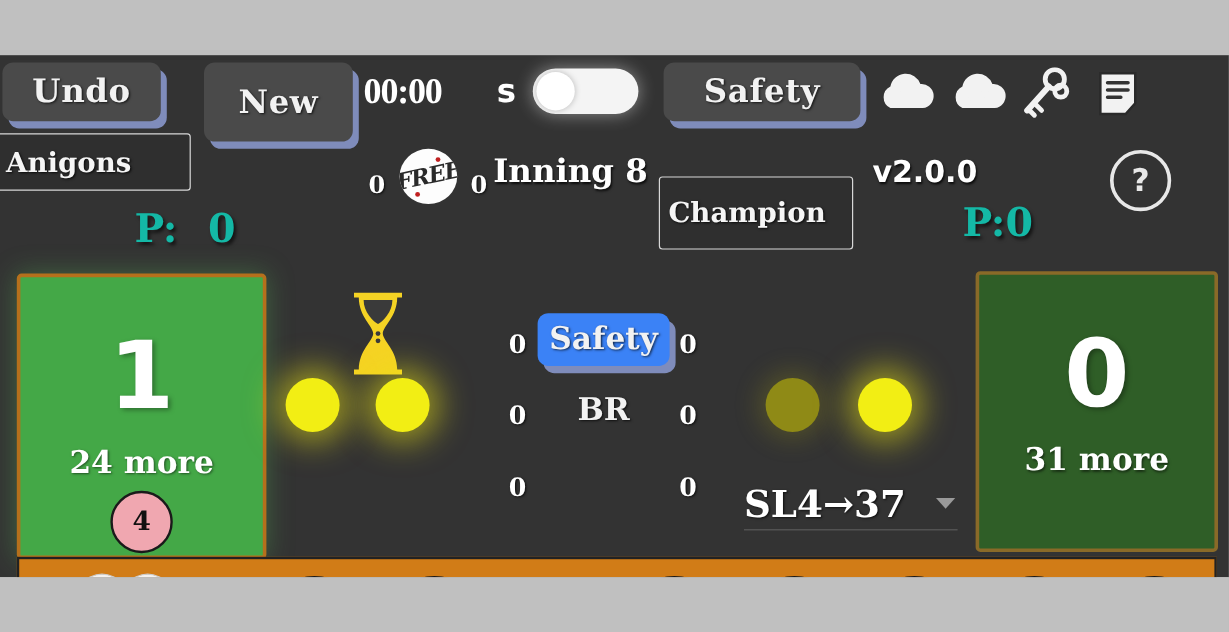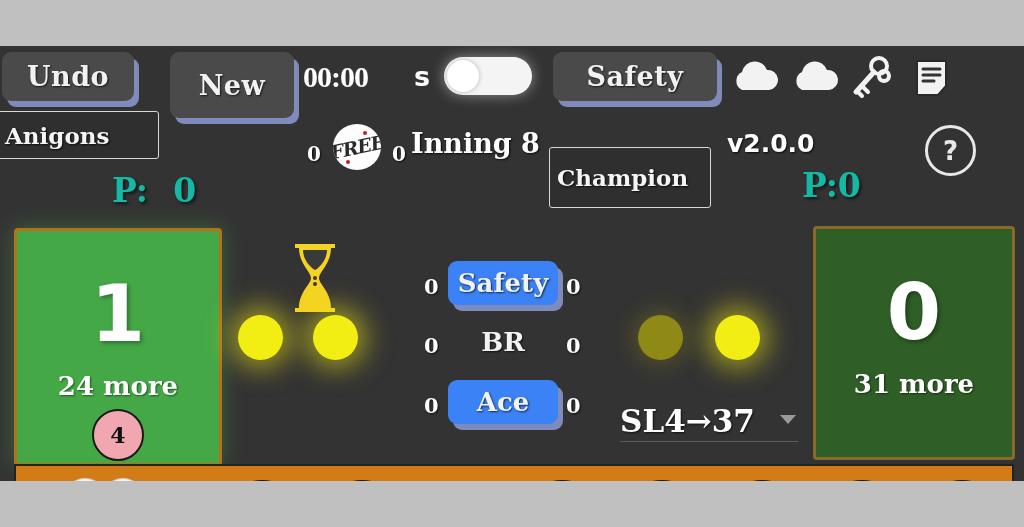--- a/index.html
+++ b/index.html
@@ -309,21 +309,20 @@
     <div class="ctr-mid button">Safety</div>
     <div class="ctr-count right">0</div>
   </div>
   <div class="ctr-row" id="row-br">
     <div class="ctr-count left">0</div>
     <div class="ctr-mid plain">BR</div>
     <div class="ctr-count right">0</div>
   </div>
   <div class="ctr-row" id="row-ace">
     <div class="ctr-count left">0</div>
-    <div class="ctr-mid button">Ace</div>
     <div class="ctr-count right">0</div>
   </div>
 
   <div class="sl-select" id="sl-right">
     <span>SL4→37</span>
     <span class="sl-caret"></span>
   </div>
 
   <div id="ball-rack" style="background: rgb(209, 124, 23);">
     <div id="dead-group">

